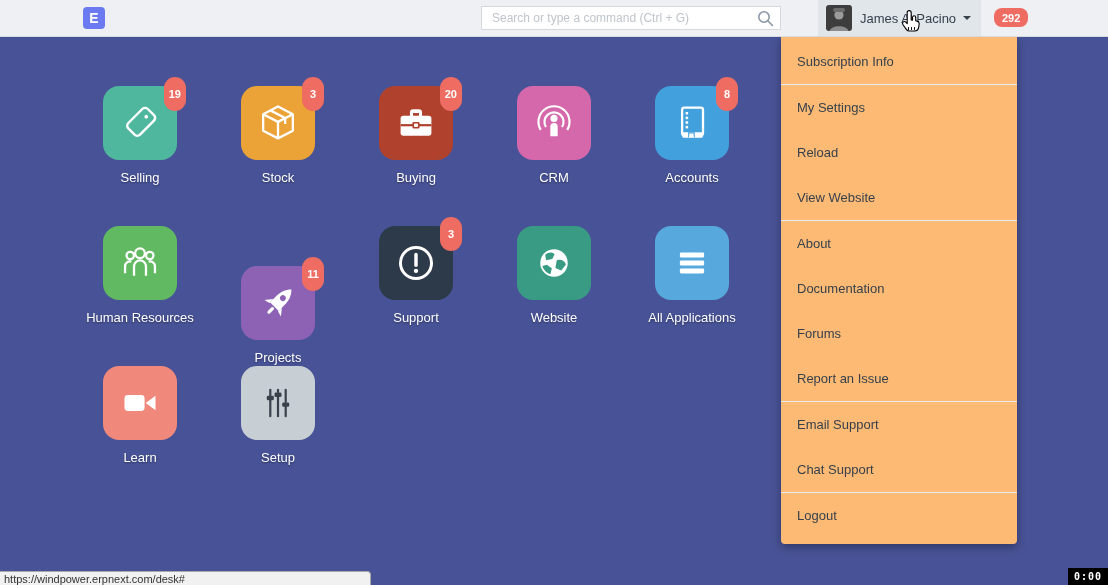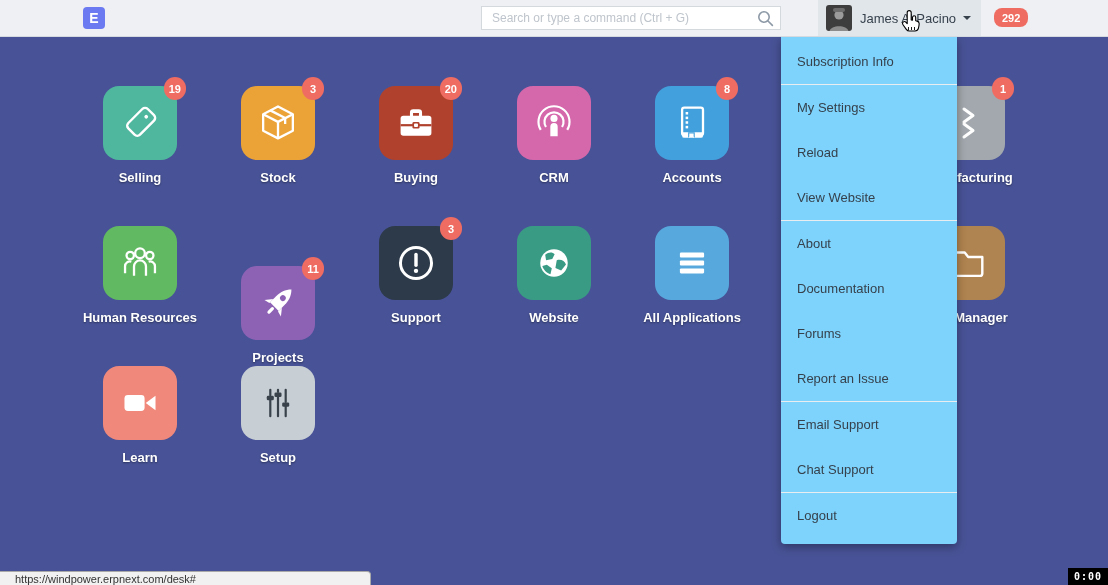--- a/index.html
+++ b/index.html
@@ -39,55 +39,55 @@
     border-right:4px solid transparent; border-top:4px solid #36414c;
   }
   .nav-badge {
     position:absolute; left:994px; top:8px; min-width:30px; height:19px;
     border-radius:8px; color:#fff; font-size:11px; font-weight:bold;
     display:flex; align-items:center; justify-content:center; padding:0 8px;
     box-sizing:border-box; cursor:pointer;
   }
   
   .dropdown {
-    position:absolute; left:781px; top:37px; width:176px;
-    background:#7dd3fc; border-radius:0 0 4px 4px;
+    position:absolute; left:781px; top:37px; width:236px;
+    background:#fdba74; border-radius:0 0 4px 4px;
     box-shadow:0 3px 10px rgba(0,0,0,0.35); z-index:40;
     padding:2px 0 6px 0;
   }
   .dd-item {
     padding:14px 16px; font-size:13px; color:#36414c; cursor:pointer;
     line-height:17px;
   }
   .dd-sep { border-top:1px solid #eaedef; margin:0; }
   
   .module { position:absolute; width:74px; z-index:1; cursor:pointer; }
   .tile {
     width:74px; height:74px; border-radius:16px; position:relative;
     display:flex; align-items:center; justify-content:center;
   }
   .badge {
-    position:absolute; top:-9px; right:-9px; min-width:22px; height:23px;
+    position:absolute; top:-9px; right:-9px; min-width:22px; height:34px;
     border-radius:11px; background:#ef6c62; color:#fff;
     font-size:11px; font-weight:bold; box-sizing:border-box; padding:0 5px;
     display:flex; align-items:center; justify-content:center;
     border:0;
   }
   .badge:empty { display:none; }
   .mod-label {
     position:absolute; top:84px; left:-43px; width:160px; text-align:center;
-    color:#fff; font-size:13px; font-weight:bold; white-space:nowrap;
+    color:#fff; font-size:13px; font-weight:normal; white-space:nowrap;
     text-shadow:0 1px 2px rgba(0,0,0,0.4);
   }
   
   .status-bar {
     position:absolute; left:0; bottom:0; width:371px; height:14px;
     background:#f1f1f1; border-top:1px solid #a9a9a9; border-right:1px solid #a9a9a9;
     border-top-right-radius:4px; z-index:60;
-    font-size:11px; color:#333; line-height:14px; padding-left:15px; box-sizing:border-box;
+    font-size:11px; color:#333; line-height:14px; padding-left:4px; box-sizing:border-box;
     white-space:nowrap; overflow:hidden;
   }
   .screen-timer {
     position:absolute; right:0; bottom:0; width:40px; height:17px;
     background:#000; color:#fff; z-index:60;
     font-family:"DejaVu Sans Mono", monospace; font-size:10px; font-weight:bold;
     display:flex; align-items:center; justify-content:center; letter-spacing:1px;
   }
   .cursor { position:absolute; left:899px; top:10px; z-index:100; pointer-events:none; }
 </style>

